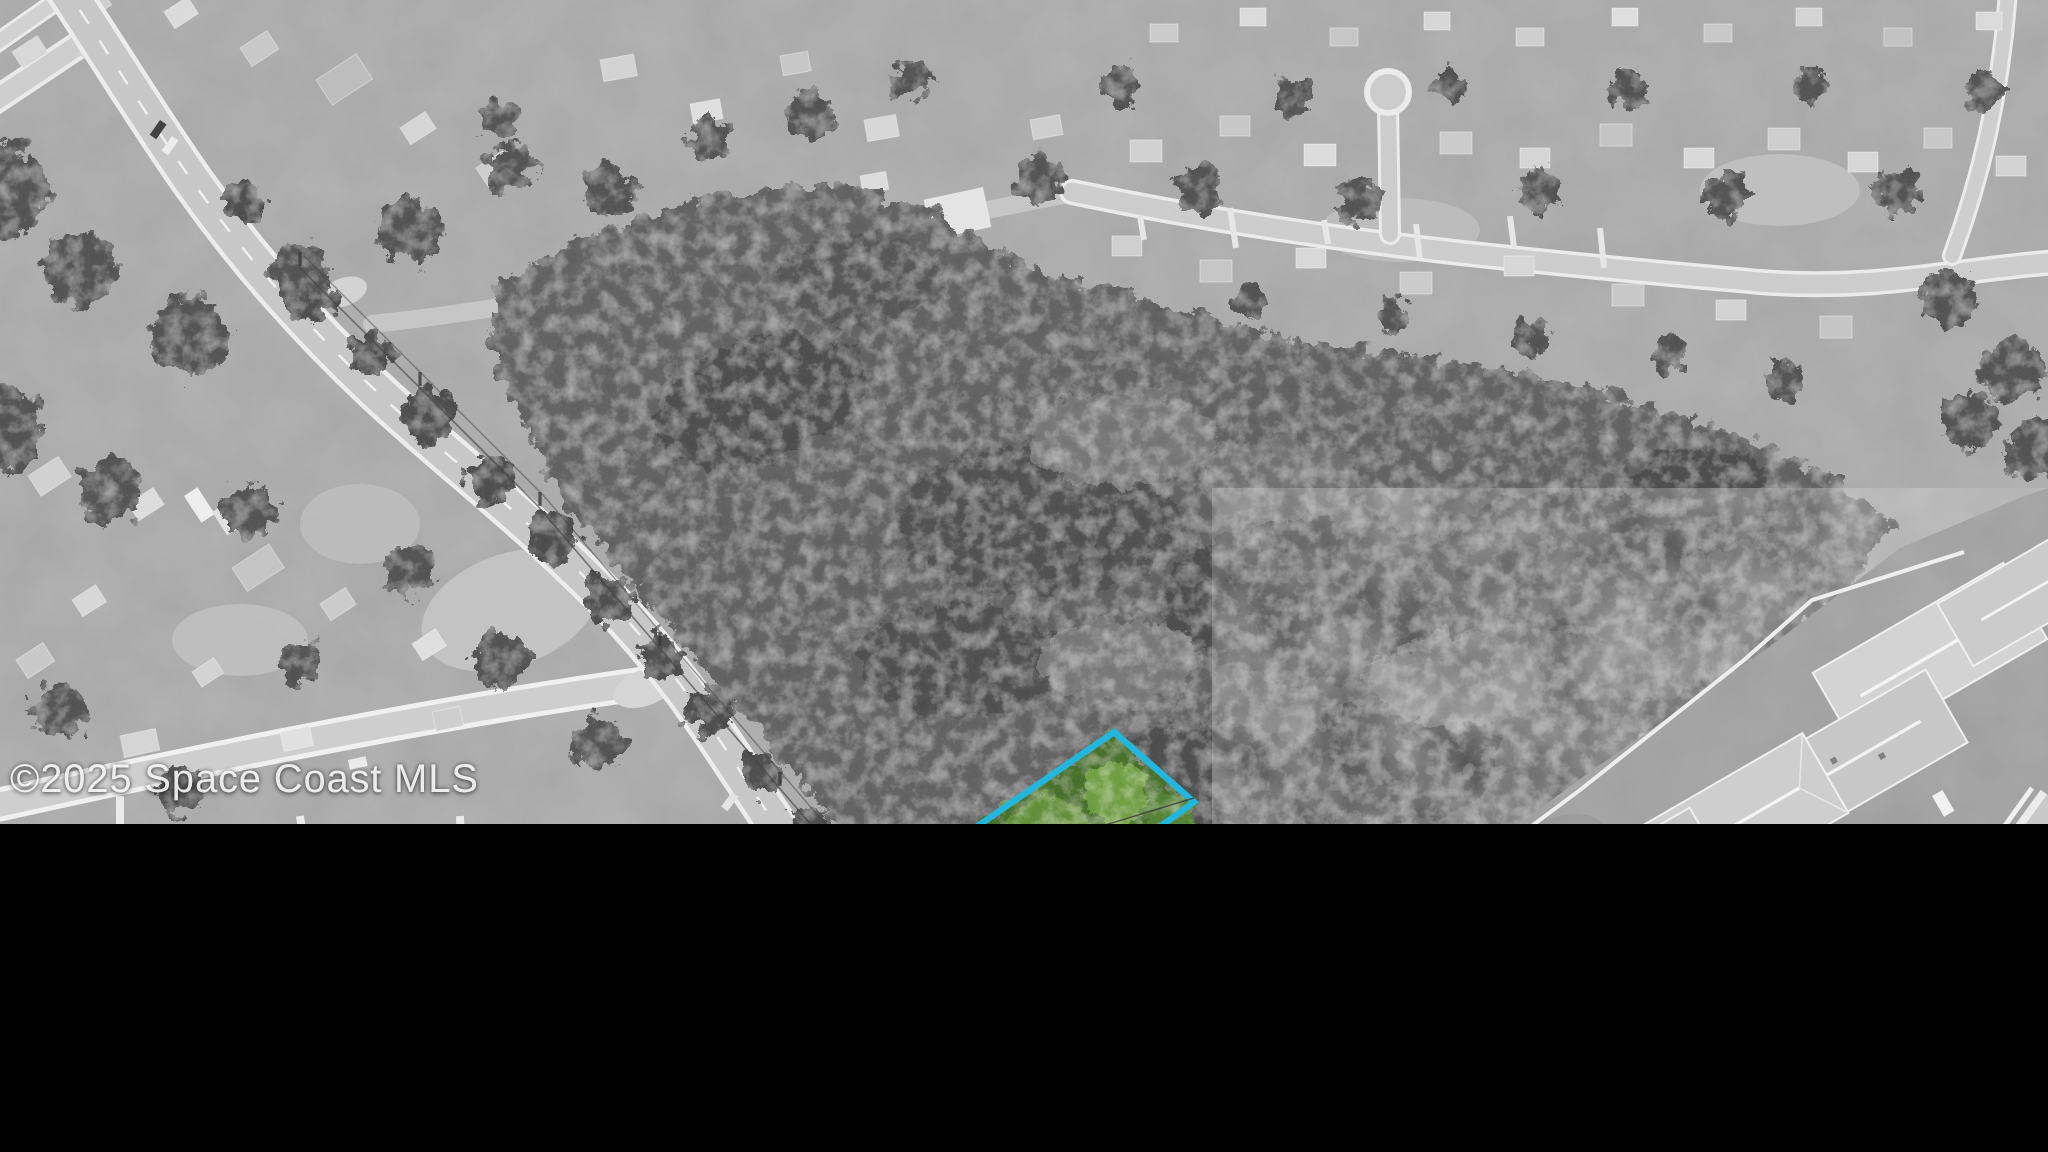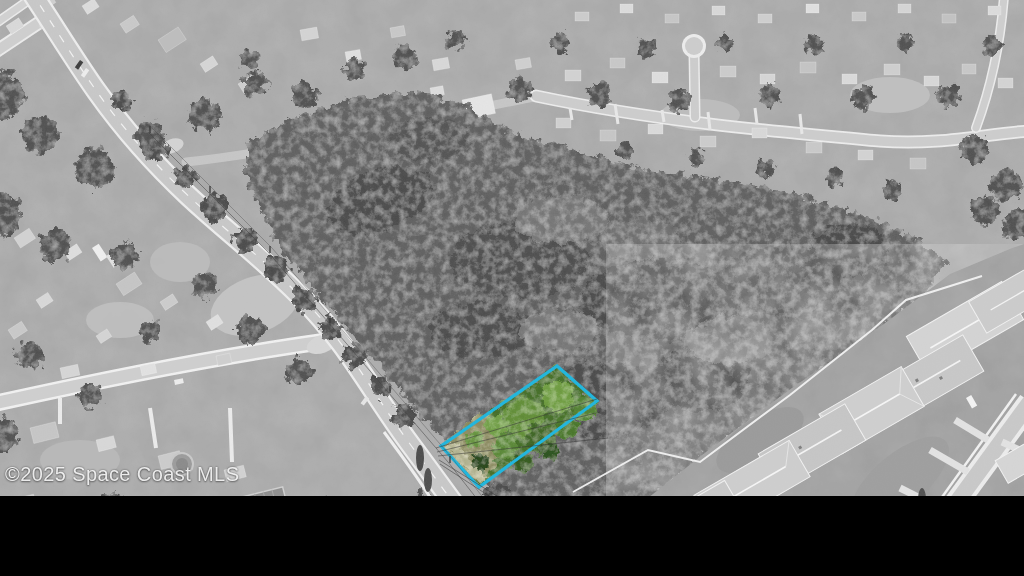--- a/index.html
+++ b/index.html
@@ -1,17 +1,17 @@
 <!DOCTYPE html>
 <html><head>
 <meta charset="utf-8">
 <style>
   html,body{margin:0;padding:0;background:#000;}
   .photo{
-    position:relative;width:1024px;height:496px;overflow:hidden;
+    position:relative;width:1024px;height:412px;overflow:hidden;
     background:#b3b3b3;font-family:"Liberation Sans",sans-serif;text-align:right;
   }
   .photo svg{position:absolute;left:0;top:0;display:block;}
   .watermark{
     position:absolute;left:5px;bottom:10px;z-index:10;
     font-size:20px;font-weight:400;letter-spacing:.4px;
     color:rgba(255,255,255,.88);
     text-shadow:0 0 2px rgba(0,0,0,.55),0 1px 2px rgba(0,0,0,.35);
     user-select:none;white-space:nowrap;
   }

